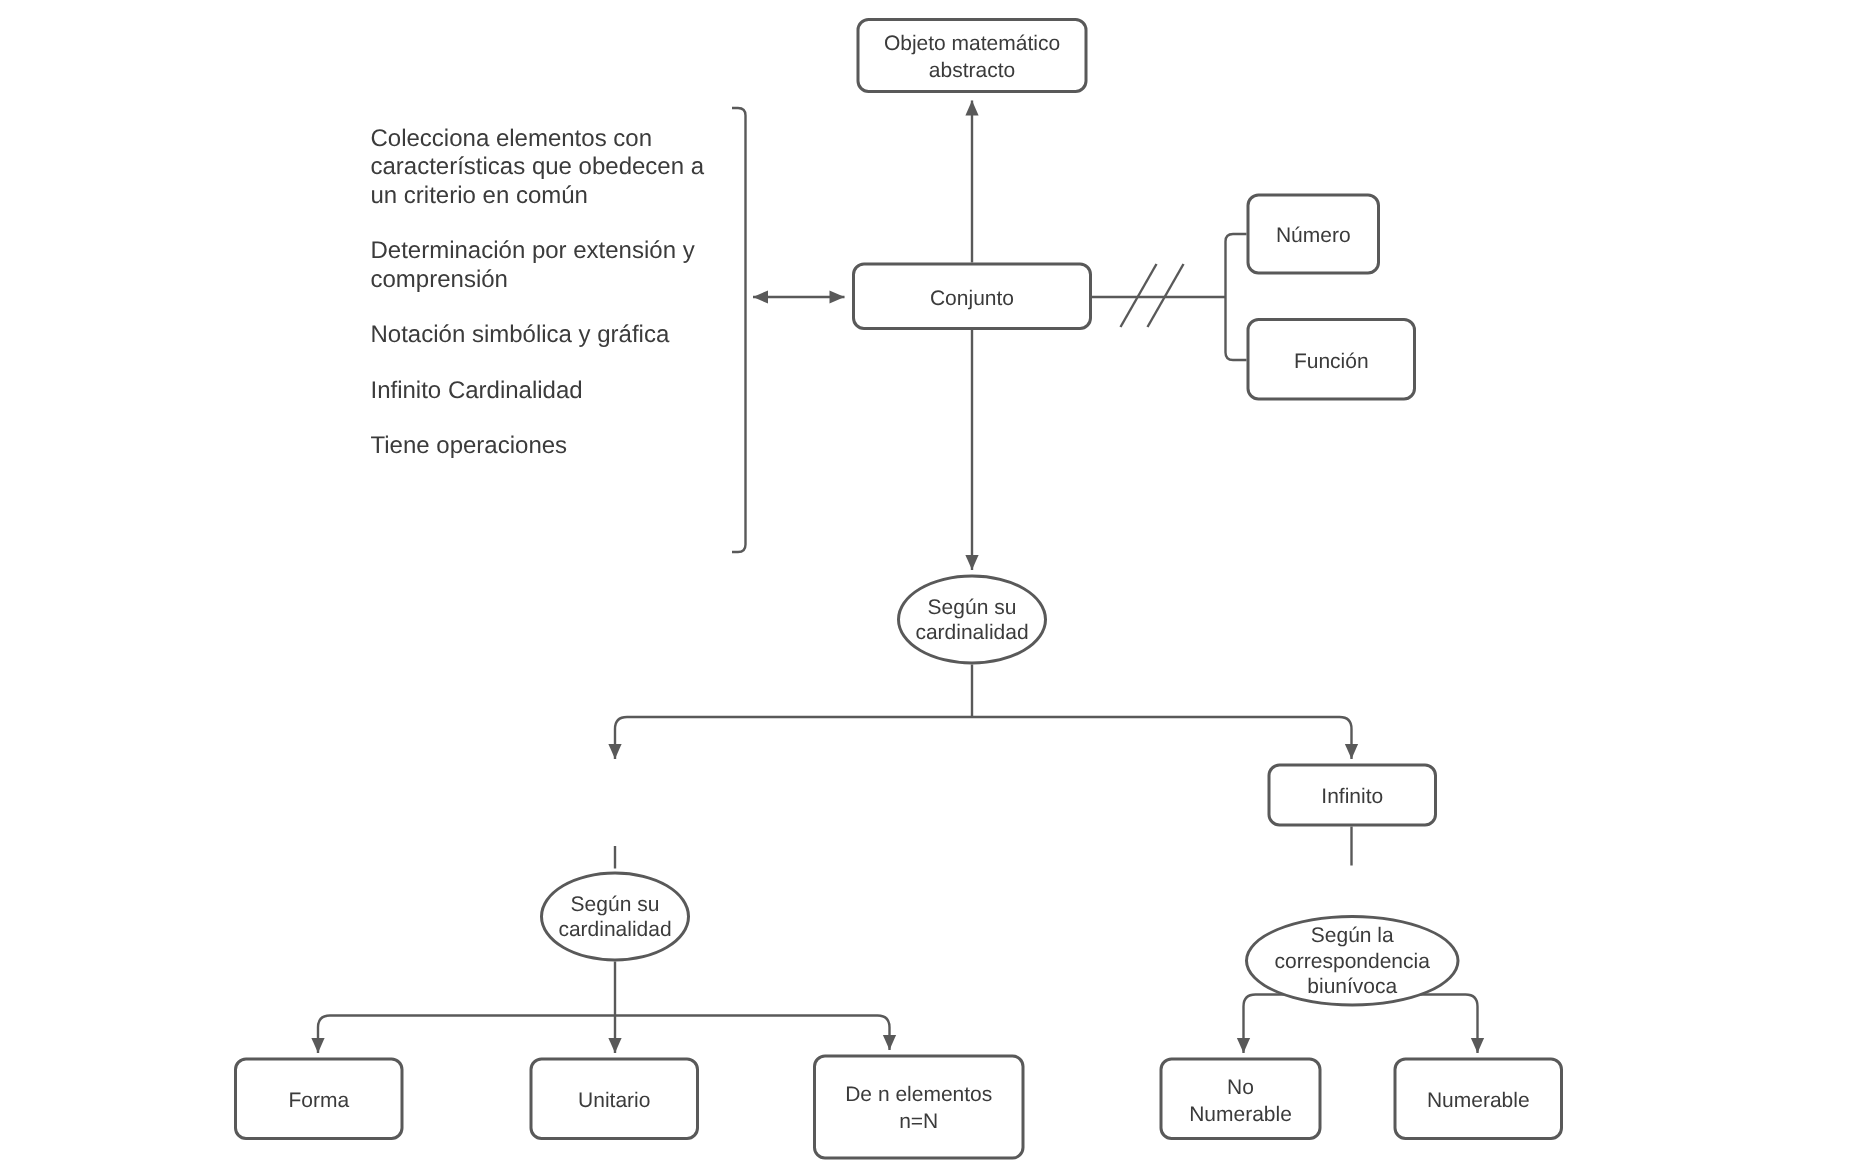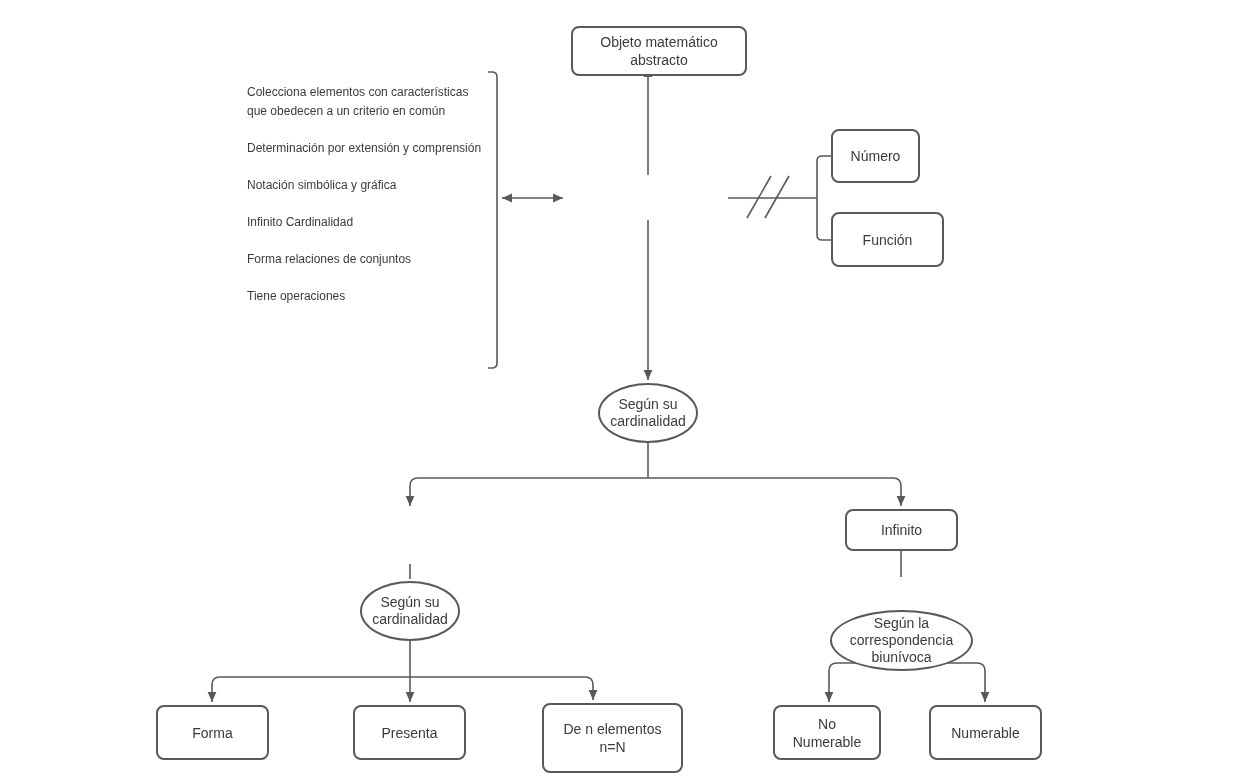--- a/index.html
+++ b/index.html
@@ -15,21 +15,21 @@
     position:absolute;
     border:2px solid var(--stroke);
     background:#ffffff;
     display:flex;flex-direction:column;align-items:center;justify-content:center;
     text-align:center;font-size:14px;line-height:18px;color:var(--text);
   }
   .rect{border-radius:8px;}
   .ellipse{border-radius:50%;line-height:17px;}
   .proplist{
     position:absolute;left:247px;top:83px;width:242px;
-    font-size:12px;line-height:19px;color:var(--text);
+    font-size:16px;line-height:19px;color:var(--text);
   }
   .proplist p{margin-bottom:18px;}
   svg{display:block;}
   .conn{fill:none;stroke:var(--stroke);stroke-width:1.6;}
   .bracket{fill:none;stroke:var(--stroke);stroke-width:1.6;}
 </style>
 </head>
 <body>
 
 <div class="canvas">
@@ -79,29 +79,31 @@
       <path class="conn" d="M901,663 H837 Q829,663 829,671 V702" marker-end="url(#arr)"></path>
       <path class="conn" d="M901,663 H977 Q985,663 985,671 V702" marker-end="url(#arr)"></path>
     </g>
   </svg>
 
   <div class="proplist">
     <p>Colecciona elementos con características que obedecen a un criterio en común</p>
     <p>Determinación por extensión y comprensión</p>
     <p>Notación simbólica y gráfica</p>
     <p>Infinito Cardinalidad</p>
-    <p>Forma relaciones de conjuntos</p>
     <p>Tiene operaciones</p>
   </div>
 
-  <div class="node rect" style="left:571px;top:26px;width:176px;height:50px">
+  <div class="node rect" style="left:571px;top:12px;width:154px;height:50px">
     <span>Objeto matemático</span>
     <span>abstracto</span>
   </div>
 
+  <div class="node rect" style="left:568px;top:175px;width:160px;height:45px">
+    <span>Conjunto</span>
+  </div>
 
   <div class="node rect" style="left:831px;top:129px;width:89px;height:54px">
     <span>Número</span>
   </div>
 
   <div class="node rect" style="left:831px;top:212px;width:113px;height:55px">
     <span>Función</span>
   </div>
 
   <div class="node ellipse" style="left:598px;top:383px;width:100px;height:60px">
@@ -123,21 +125,21 @@
     <span>Según la</span>
     <span>correspondencia</span>
     <span>biunívoca</span>
   </div>
 
   <div class="node rect" style="left:156px;top:705px;width:113px;height:55px">
     <span>Forma</span>
   </div>
 
   <div class="node rect" style="left:353px;top:705px;width:113px;height:55px">
-    <span>Presenta</span>
+    <span>Unitario</span>
   </div>
 
   <div class="node rect" style="left:542px;top:703px;width:141px;height:70px">
     <span>De n elementos</span>
     <span>n=N</span>
   </div>
 
   <div class="node rect" style="left:773px;top:705px;width:108px;height:55px">
     <span>No</span>
     <span>Numerable</span>

